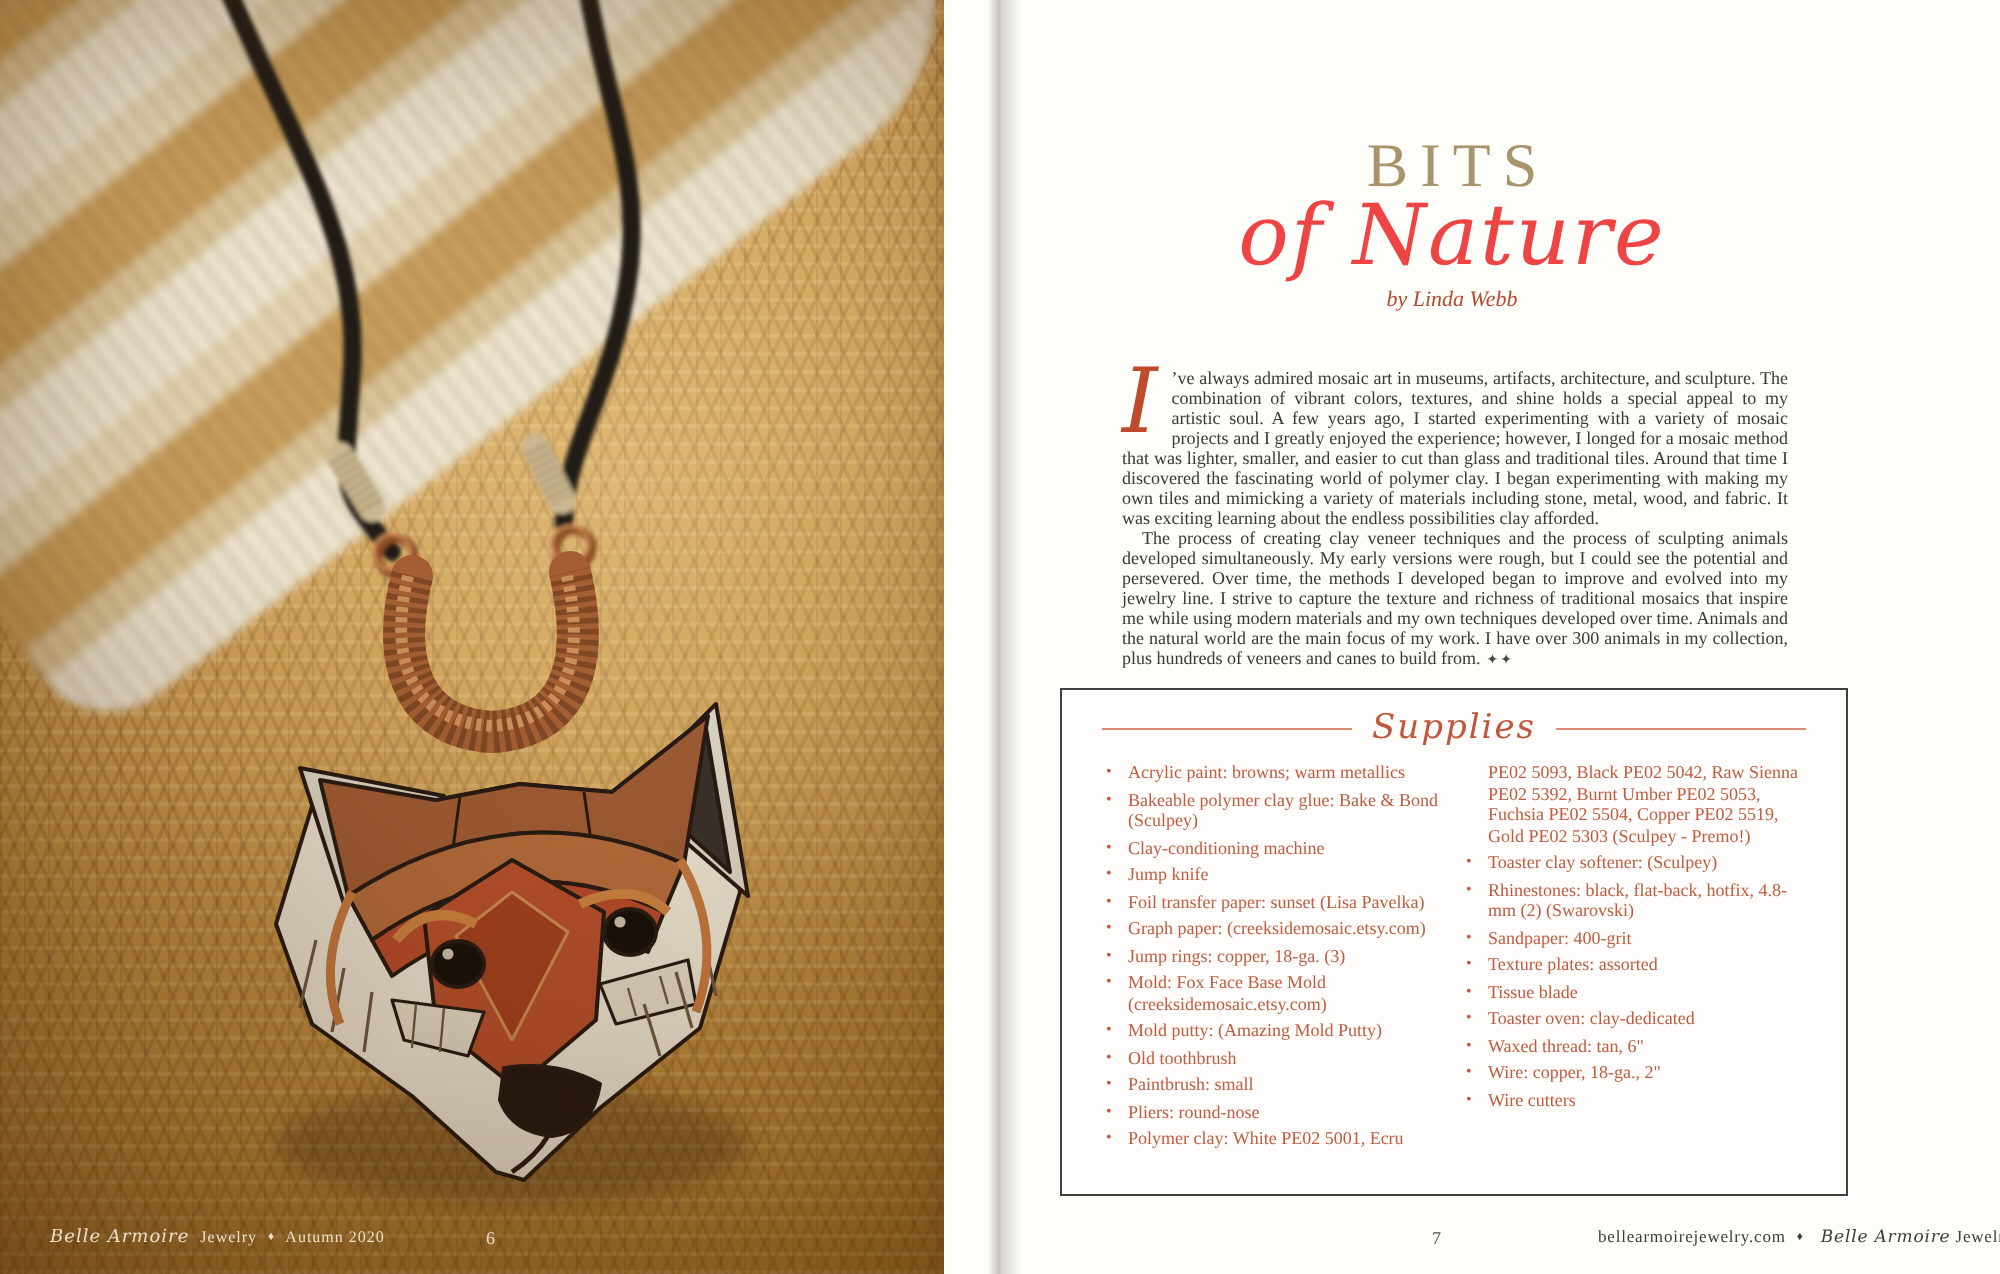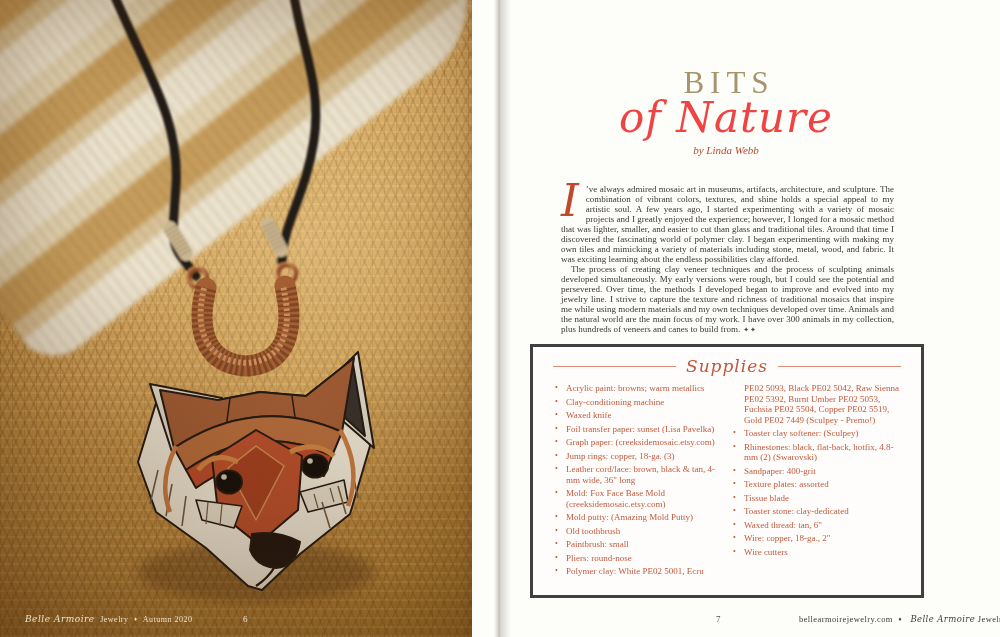--- a/index.html
+++ b/index.html
@@ -42,21 +42,21 @@
     color:#ef4444;margin-top:-5px;letter-spacing:1px;}
   .byline{font-style:italic;font-size:11px;color:#b5492e;margin-top:3px;}
   .body-text{position:absolute;left:89px;top:184px;width:333px;text-align:justify;
     font-size:9px;line-height:10px;color:#3b3733;}
   .body-text p{margin:0;}
   .body-text p.p2{text-indent:10px;}
   .dropcap{float:left;font-family:"DejaVu Serif",serif;font-style:italic;font-weight:400;
     font-size:45px;line-height:31px;color:#bf4a2c;margin:1px 7px 0 0;}
   .end-mark{font-size:7px;color:#4a453f;letter-spacing:1px;margin-left:3px;}
   .supplies-box{position:absolute;left:58px;top:344px;width:394px;height:254px;box-sizing:border-box;
-    border:3px solid #404040;background:#fefdfb;padding:9px 20px 8px;overflow:hidden;}
+    border:1px solid #404040;background:#fefdfb;padding:9px 20px 8px;overflow:hidden;}
   .supplies-header{display:flex;align-items:center;gap:10px;margin-bottom:7px;}
   .supplies-header .rule{flex:1;height:1px;background:#d98f76;}
   .supplies-script{font-family:"DejaVu Serif",serif;font-style:italic;font-size:17px;color:#c0563a;letter-spacing:1px;}
   .supplies-cols{display:flex;gap:8px;}
   .supplies-col{flex:1;font-size:9px;line-height:10.5px;color:#c05b3f;}
   .supplies-col ul{list-style:none;margin:0;padding:0;}
   .supplies-col li{position:relative;padding-left:13px;margin-bottom:3px;}
   .supplies-col li::before{content:"•";position:absolute;left:2px;top:0;font-size:8px;color:#c05b3f;}
   .continuation{padding-left:13px;margin-bottom:3px;}
   .footer-article{position:absolute;right:22px;bottom:13px;z-index:5;font-size:8.5px;color:#3f3b37;letter-spacing:.4px;}
@@ -168,43 +168,43 @@
     <div class="supplies-box">
       <div class="supplies-header">
         <span class="rule"></span>
         <span class="supplies-script">Supplies</span>
         <span class="rule"></span>
       </div>
       <div class="supplies-cols">
         <div class="supplies-col">
           <ul>
             <li>Acrylic paint: browns; warm metallics</li>
+            <li>Bakeable polymer clay glue: Bake &amp; Bond (Sculpey)</li>
             <li>Clay-conditioning machine</li>
-            <li>Waxed knife</li>
+            <li>Jump knife</li>
             <li>Foil transfer paper: sunset (Lisa Pavelka)</li>
             <li>Graph paper: (creeksidemosaic.etsy.com)</li>
             <li>Jump rings: copper, 18-ga. (3)</li>
-            <li>Leather cord/lace: brown, black &amp; tan, 4-mm wide, 36" long</li>
             <li>Mold: Fox Face Base Mold (creeksidemosaic.etsy.com)</li>
             <li>Mold putty: (Amazing Mold Putty)</li>
             <li>Old toothbrush</li>
             <li>Paintbrush: small</li>
             <li>Pliers: round-nose</li>
             <li>Polymer clay: White PE02 5001, Ecru</li>
           </ul>
         </div>
         <div class="supplies-col">
-          <div class="continuation">PE02 5093, Black PE02 5042, Raw Sienna PE02 5392, Burnt Umber PE02 5053, Fuchsia PE02 5504, Copper PE02 5519, Gold PE02 7449 (Sculpey - Premo!)</div>
+          <div class="continuation">PE02 5093, Black PE02 5042, Raw Sienna PE02 5392, Burnt Umber PE02 5053, Fuchsia PE02 5504, Copper PE02 5519, Gold PE02 5303 (Sculpey - Premo!)</div>
           <ul>
             <li>Toaster clay softener: (Sculpey)</li>
             <li>Rhinestones: black, flat-back, hotfix, 4.8-mm (2) (Swarovski)</li>
             <li>Sandpaper: 400-grit</li>
             <li>Texture plates: assorted</li>
             <li>Tissue blade</li>
-            <li>Toaster stone: clay-dedicated</li>
+            <li>Toaster oven: clay-dedicated</li>
             <li>Waxed thread: tan, 6"</li>
             <li>Wire: copper, 18-ga., 2"</li>
             <li>Wire cutters</li>
           </ul>
         </div>
       </div>
     </div>
 
     <div class="pageno-right">7</div>
     <div class="footer-article">

